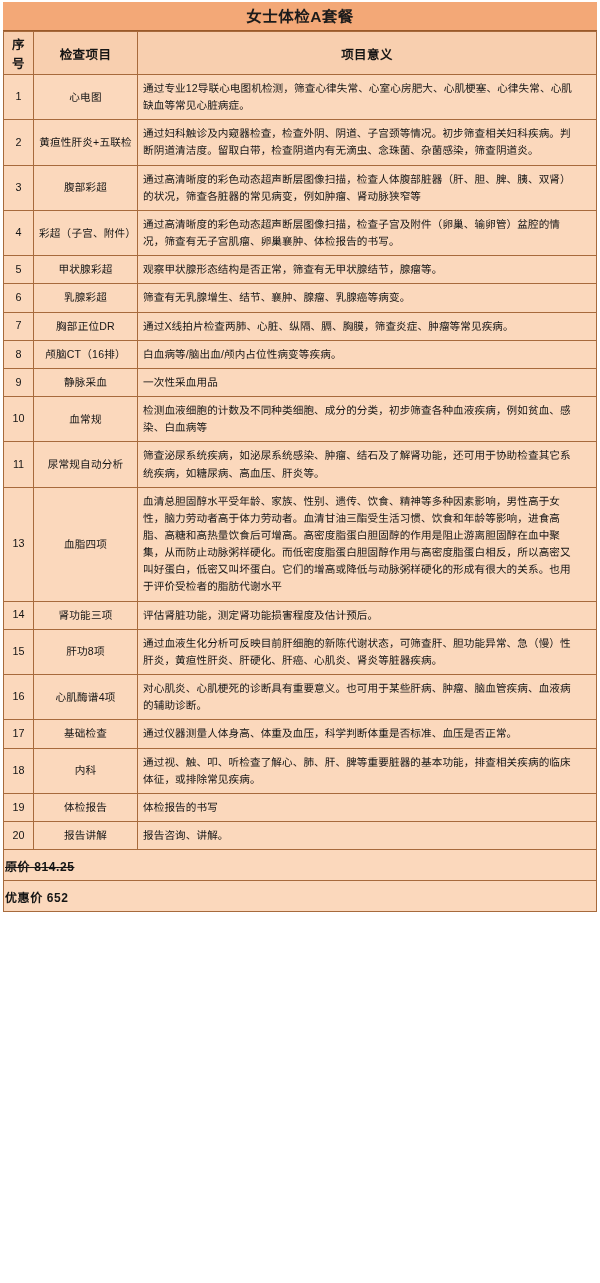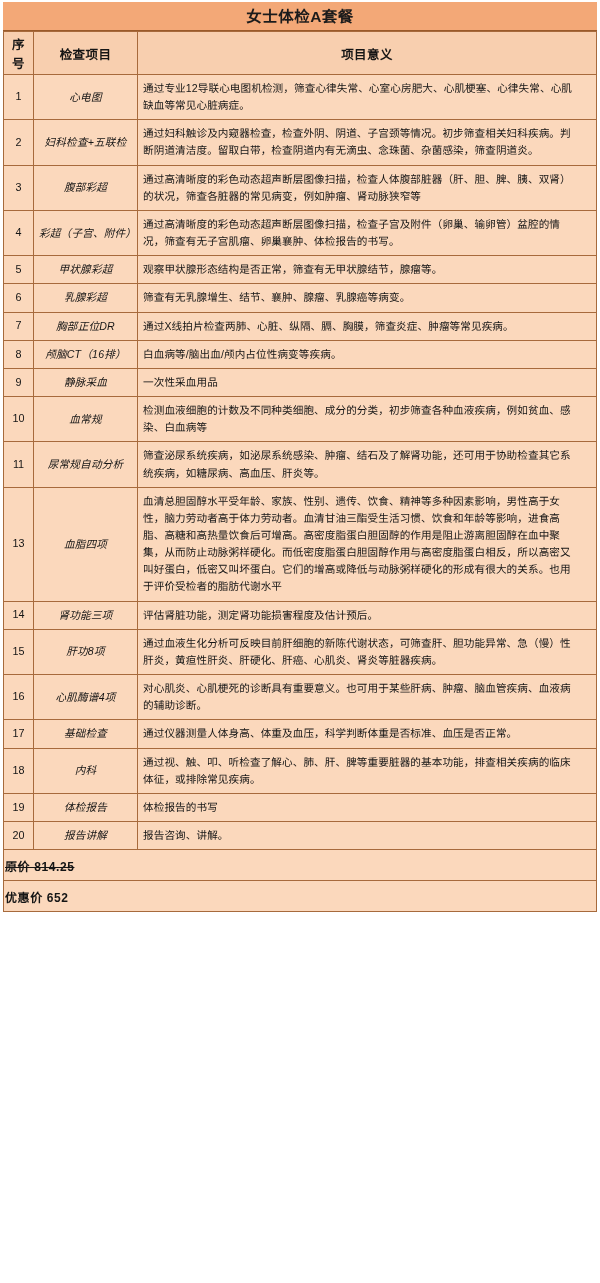--- a/index.html
+++ b/index.html
@@ -75,21 +75,20 @@
     padding: 4px 3px;
   }
   td.idx {
     text-align: center;
     font-size: 10.8px;
   }
   td.item {
     text-align: center;
     padding: 4px 5px;
     letter-spacing: 0.2px;
-    font-style: italic;
   }
   td.desc {
     text-align: left;
     padding: 5px 20px 5px 5px;
     letter-spacing: 0.1px;
   }
 
   
   tfoot td {
     background: #FBD8BC;
@@ -123,21 +122,21 @@
       </tr>
     </thead>
     <tbody id="tbody">
         <tr>
           <td class="idx">1</td>
           <td class="item">心电图</td>
           <td class="desc">通过专业12导联心电图机检测，筛查心律失常、心室心房肥大、心肌梗塞、心律失常、心肌缺血等常见心脏病症。</td>
         </tr>
         <tr>
           <td class="idx">2</td>
-          <td class="item">妇科检查+五联检</td>
+          <td class="item">黄疸性肝炎+五联检</td>
           <td class="desc">通过妇科触诊及内窥器检查，检查外阴、阴道、子宫颈等情况。初步筛查相关妇科疾病。判断阴道清洁度。留取白带，检查阴道内有无滴虫、念珠菌、杂菌感染，筛查阴道炎。</td>
         </tr>
         <tr>
           <td class="idx">3</td>
           <td class="item">腹部彩超</td>
           <td class="desc">通过高清晰度的彩色动态超声断层图像扫描，检查人体腹部脏器（肝、胆、脾、胰、双肾）的状况，筛查各脏器的常见病变，例如肿瘤、肾动脉狭窄等</td>
         </tr>
         <tr>
           <td class="idx">4</td>
           <td class="item">彩超（子宫、附件）</td>

